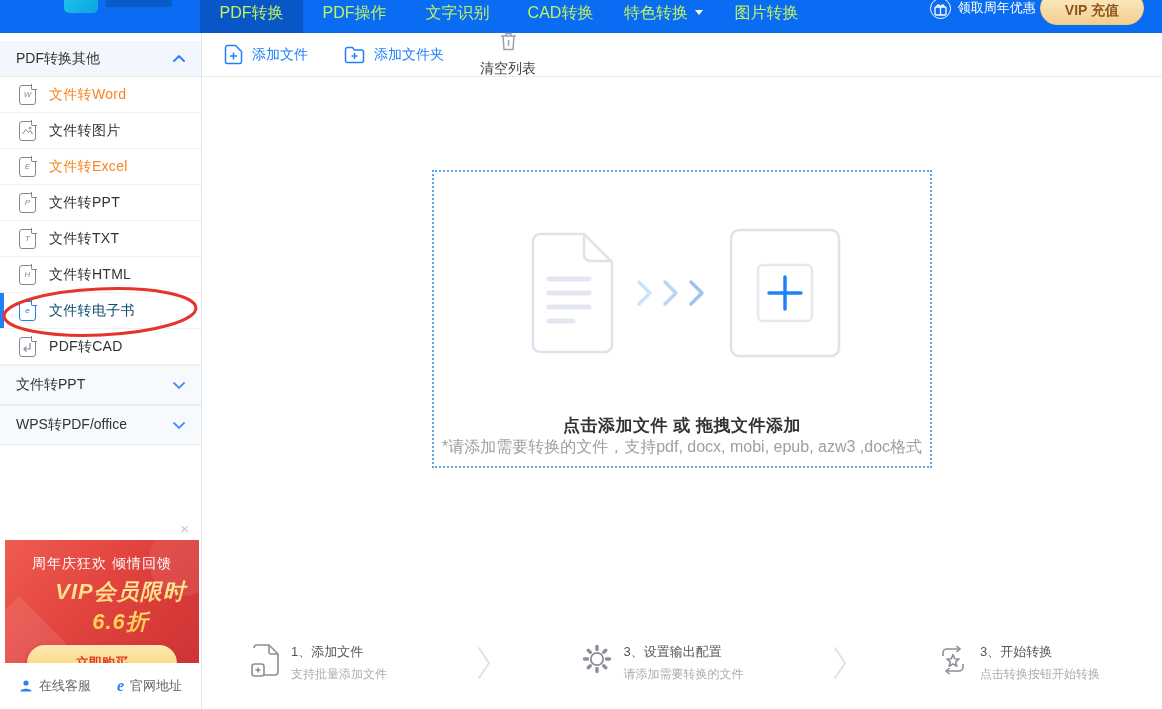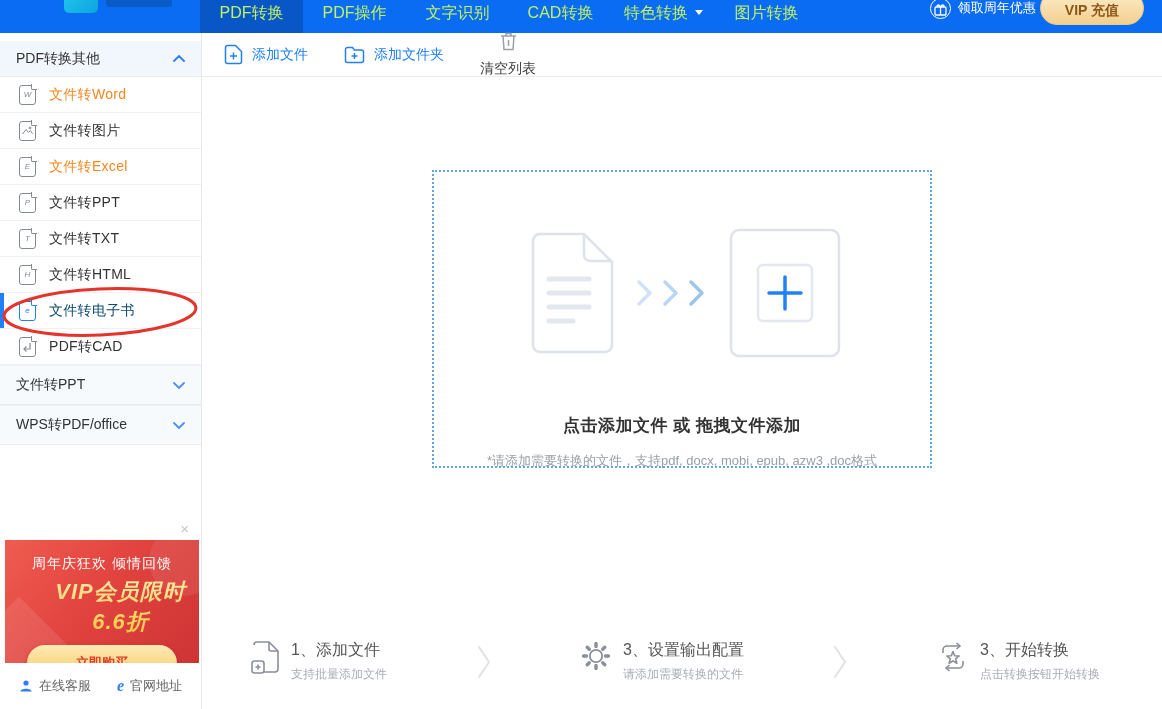--- a/index.html
+++ b/index.html
@@ -71,25 +71,25 @@
   
   .content { flex:1 1 auto; position:relative; display:flex; flex-direction:column; background:#fff; }
   .toolbar { height:44px; flex:0 0 auto; display:flex; align-items:center; gap:36px; padding-left:22px; border-bottom:1px solid #ebebeb; }
   .tool { display:flex; align-items:center; gap:9px; font-size:14px; color:#2080f8; cursor:pointer; }
   .tool.gray { color:#404040;flex-direction:column; }
 
   .dropzone { margin:93px auto 0; width:500px; height:298px; border:2px dotted #5ea5e8; cursor:pointer;
     display:flex; flex-direction:column; align-items:center; }
   .illustration { margin-top:56px; display:flex; align-items:center; gap:16px; }
   .dz-title { margin-top:56px; font-size:17px; font-weight:600; color:#333; letter-spacing:0.5px; }
-  .dz-hint { margin-top:15px; font-size:13px; color:#9aa0a8; }
+  .dz-hint { font-size:16px; color:#9aa0a8; }
 
   .steps { position:absolute; left:48px; right:62px; bottom:26px; display:flex; align-items:center; }
   .step { display:flex; align-items:flex-start; gap:11px; }
-  .step-text .st-title { font-size:16px; color:#555; }
+  .step-text .st-title { font-size:13px; color:#555; }
   .step-text .st-desc { font-size:12px; color:#a8adb5; margin-top:5px; }
   .step-sep { flex:1 1 auto; display:flex; justify-content:center; align-items:center; }
 </style>
 </head>
 <body>
 
 <div class="app">
 
   <header class="navbar">
     <div class="logo-icon"></div>

